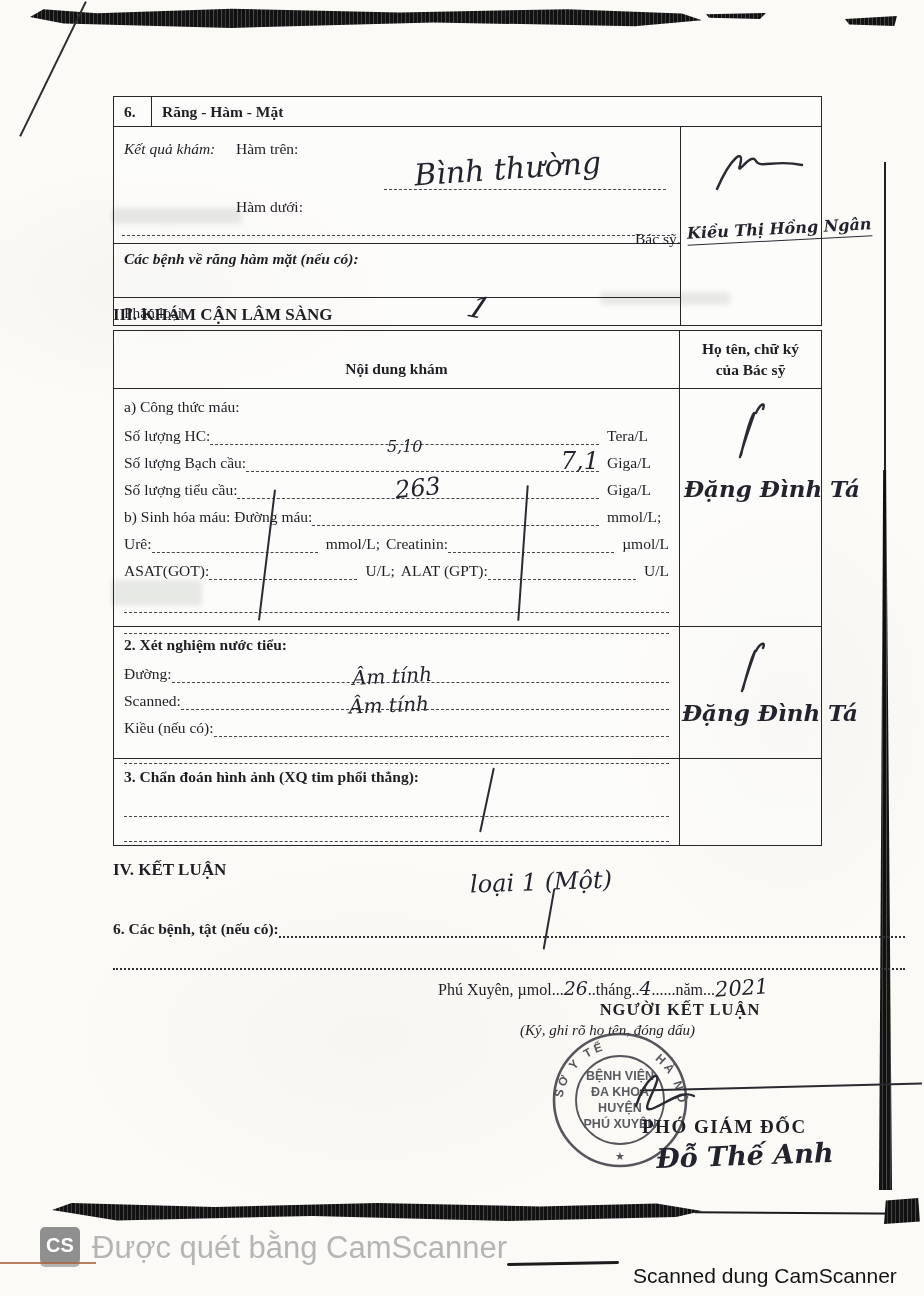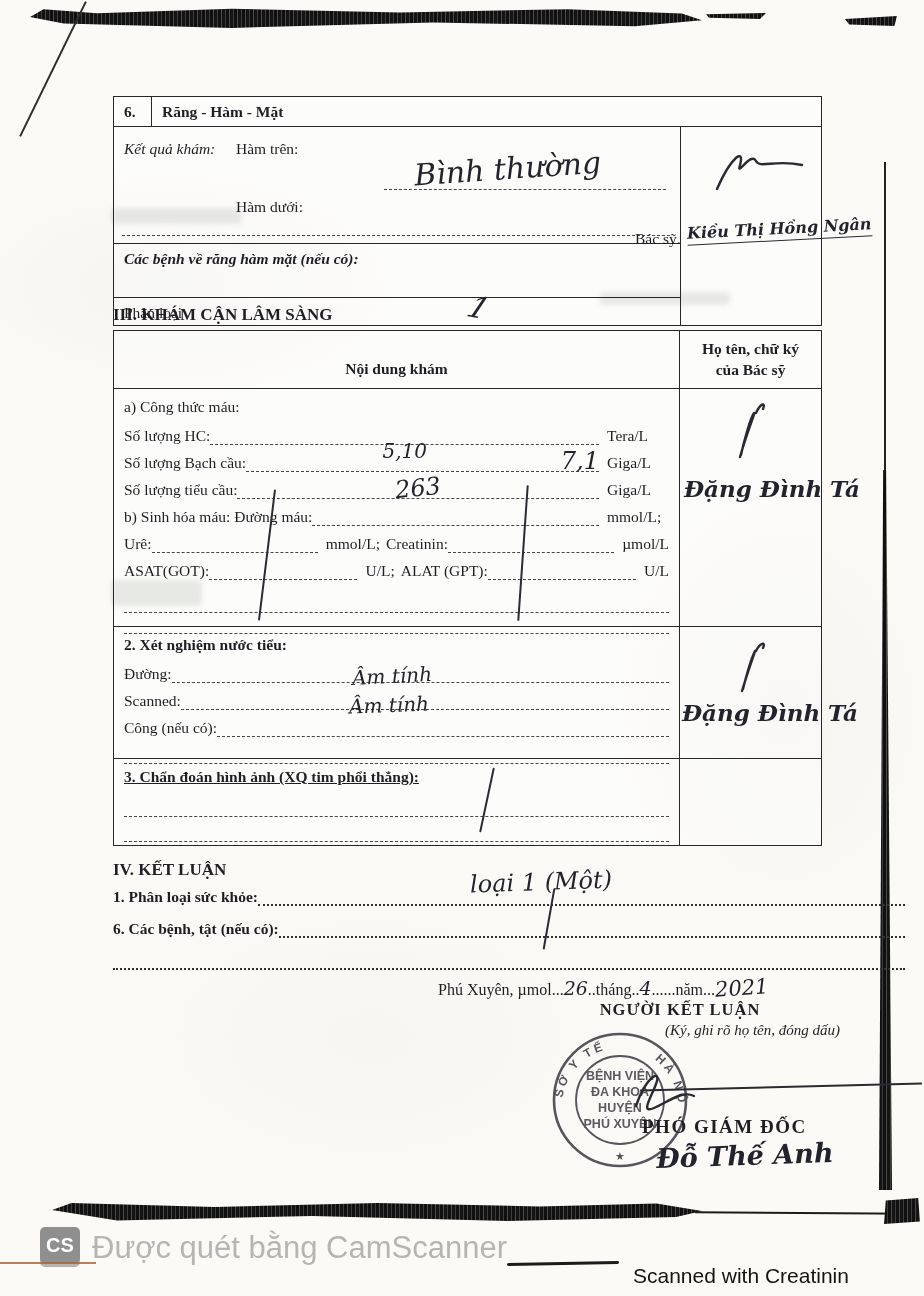--- a/index.html
+++ b/index.html
@@ -112,21 +112,21 @@
         <div class="b fs">Họ tên, chữ ký</div>
         <div class="b fs">của Bác sỹ</div>
       </div>
     </div>
 
     <div class="row" style="display:flex;height:238px;border-bottom:1.6px solid #27272b;">
       <div class="cellpad" style="width:566px;border-right:1.6px solid #27272b;position:relative;padding-top:8px;">
         <div class="fs">a) Công thức máu:</div>
         <div class="fieldline">
           <span>Số lượng HC:</span>
-          <span class="dashfill" style="text-align:center;"><span class="hw" style="font-size:20px;position:relative;top:19px;">5,10</span></span>
+          <span class="dashfill" style="text-align:center;"><span class="hw" style="font-size:16px;position:relative;top:12px;">5,10</span></span>
           <span class="unit" style="width:62px;">Tera/L</span>
         </div>
         <div class="fieldline">
           <span>Số lượng Bạch cầu:</span>
           <span class="dashfill" style="text-align:right;"><span class="hw" style="font-size:24px;position:relative;top:4px;">7,1</span></span>
           <span class="unit" style="width:62px;">Giga/L</span>
         </div>
         <div class="fieldline">
           <span>Số lượng tiểu cầu:</span>
           <span class="dashfill" style="text-align:center;"><span class="hw" style="font-size:24px;position:relative;top:4px;transform:rotate(-6deg);display:inline-block;">263</span></span>
@@ -175,64 +175,60 @@
               <span class="hw abs" style="left:180px;top:-18px;font-size:20px;transform:rotate(-3deg);">Âm tính</span>
             </span>
         </div>
         <div class="fieldline">
           <span>Scanned:</span>
           <span class="dashfill">
               <span class="hw abs" style="left:168px;top:-16px;font-size:20px;transform:rotate(-2deg);">Âm tính</span>
             </span>
         </div>
         <div class="fieldline">
-          <span>Công (nếu có):</span>
+          <span>Kiều (nếu có):</span>
           <span class="dashfill"></span>
         </div>
         <div class="dashsolo" style="margin-top:8px;"></div>
       </div>
       <div style="flex:1;position:relative;">
         <svg class="abs" style="left:48px;top:12px;" width="50" height="56" viewBox="0 0 50 56">
           <path class="scribble" d="M14,52 C20,32 28,10 27,12 C24,18 18,38 15,50 M28,12 C32,4 38,2 35,9"></path>
         </svg>
         <div class="abs scriptname nowrap" style="left:2px;top:72px;font-size:23px;">Đặng Đình Tá</div>
       </div>
     </div>
 
     <div class="row" style="display:flex;height:86px;">
-      <div class="cellpad" style="width:566px;border-right:1.6px solid #27272b;position:relative;padding-top:8px;text-decoration:underline;">
+      <div class="cellpad" style="width:566px;border-right:1.6px solid #27272b;position:relative;padding-top:8px;">
         <div class="b fs">3. Chẩn đoán hình ảnh (XQ tim phổi thẳng):</div>
         <div class="dashsolo" style="margin-top:10px;"></div>
         <div class="dashsolo" style="margin-top:6px;"></div>
         <div class="slash" style="left:372px;top:8px;height:66px;transform:rotate(12deg);"></div>
       </div>
       <div style="flex:1;"></div>
     </div>
   </div>
 
   <div class="abs b" style="left:113px;top:860px;font-size:17px;">IV. KẾT LUẬN</div>
-  <div class="abs dotline" style="left:113px;top:878px;width:792px;">
-    <span class="dotlabel">1. Phân loại sức khỏe:</span>
-    <span class="dotfill"></span>
-  </div>
   <div class="abs hw nowrap" style="left:470px;top:868px;font-size:24px;transform:rotate(-2deg);">loại 1 (Một)</div>
   <div class="abs dotline" style="left:113px;top:910px;width:792px;">
     <span class="dotlabel">6. Các bệnh, tật (nếu có):</span>
     <span class="dotfill"></span>
   </div>
   <div class="abs dotline" style="left:113px;top:942px;width:792px;">
     <span class="dotfill"></span>
   </div>
   <div class="abs slash" style="left:548px;top:888px;height:62px;transform:rotate(10deg);"></div>
 
   <div class="abs nowrap" style="left:438px;top:976px;font-size:16px;">
     <span>Phú Xuyên, µmol</span><span>...</span><span class="hw" style="font-size:19px;">26</span><span>..</span><span>tháng</span><span>..</span><span class="hw" style="font-size:19px;">4</span><span>......</span><span>năm</span><span>...</span><span class="hw" style="font-size:21px;display:inline-block;transform:rotate(-4deg);">2021</span>
   </div>
   <div class="abs b" style="left:520px;top:1000px;width:320px;text-align:center;font-size:16.5px;letter-spacing:1px;">NGƯỜI KẾT LUẬN</div>
-  <div class="abs it" style="left:520px;top:1022px;width:320px;text-align:right;font-size:15px;">(Ký, ghi rõ họ tên, đóng dấu)</div>
+  <div class="abs it" style="left:520px;top:1022px;width:320px;text-align:left;font-size:15px;">(Ký, ghi rõ họ tên, đóng dấu)</div>
 
   <svg class="abs" style="left:548px;top:1028px;opacity:.88;" width="144" height="144" viewBox="0 0 144 144">
     <circle cx="72" cy="72" r="66" fill="none" stroke="#3f3f46" stroke-width="2.6"></circle>
     <circle cx="72" cy="72" r="44" fill="none" stroke="#3f3f46" stroke-width="1.8"></circle>
     <defs>
         <path id="arc" d="M 14 78 A 58 58 0 1 1 130 78"></path>
       </defs>
     <text font-size="12" font-weight="bold" fill="#3f3f46" letter-spacing="3">
       <textPath href="#arc" startOffset="8">SỞ Y TẾ</textPath>
     </text>
@@ -252,15 +248,15 @@
   <div class="abs b nowrap" style="left:642px;top:1116px;font-size:19px;letter-spacing:1.5px;">PHÓ GIÁM ĐỐC</div>
   <div class="abs scriptname nowrap" style="left:656px;top:1140px;font-size:27px;transform:rotate(-2deg);">Đỗ Thế Anh</div>
 
   <div class="abs tear" style="left:52px;top:1202px;width:650px;height:20px;clip-path:polygon(0 40%,3% 5%,25% 25%,50% 5%,75% 22%,93% 8%,100% 45%,96% 75%,70% 95%,40% 70%,10% 92%);"></div>
   <div class="abs" style="left:695px;top:1212px;width:218px;height:2px;background:#1c1c1c;transform:rotate(.4deg);"></div>
   <div class="abs tear" style="left:884px;top:1198px;width:36px;height:26px;clip-path:polygon(5% 10%,95% 0,100% 90%,0 100%);"></div>
   <div class="abs cs-logo">CS</div>
   <div class="abs cam-vi nowrap">Được quét bằng CamScanner</div>
   <div class="abs orange-line"></div>
   <div class="abs dark-dash"></div>
-  <div class="abs cam-en nowrap">Scanned with Creatinin</div>
+  <div class="abs cam-en nowrap">Scanned dung CamScanner</div>
 
 </div>
 
 </body></html>

